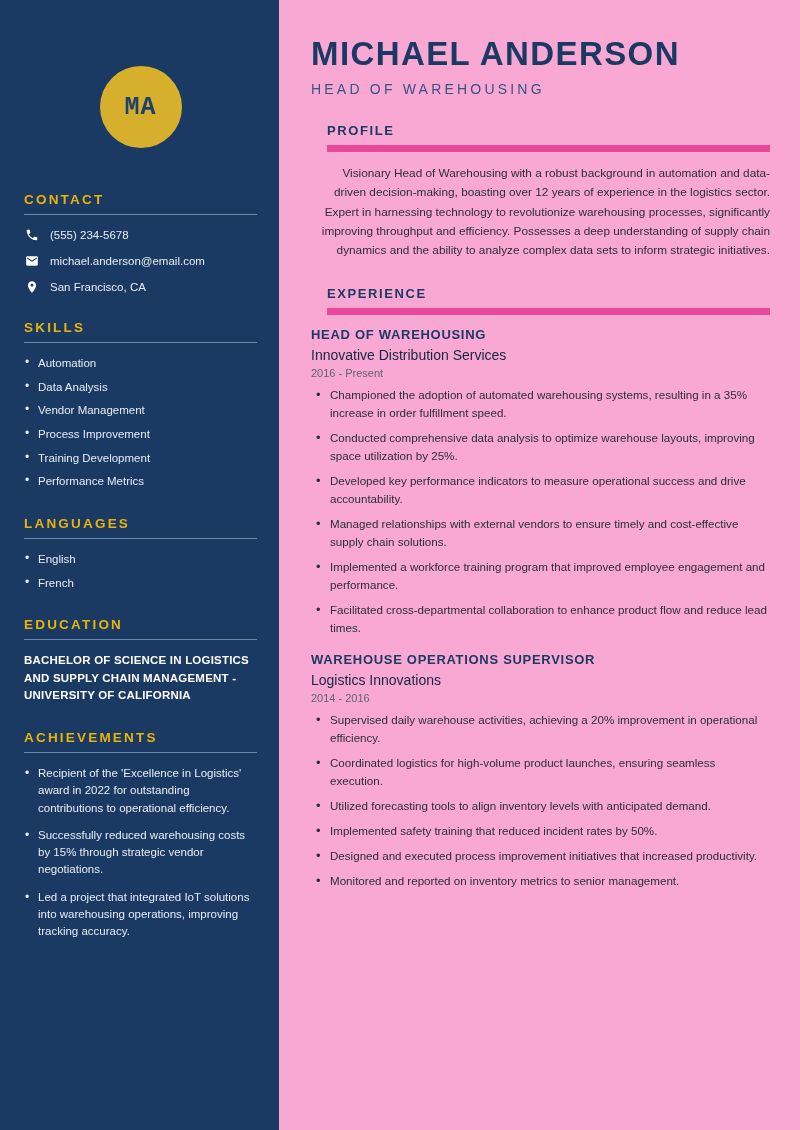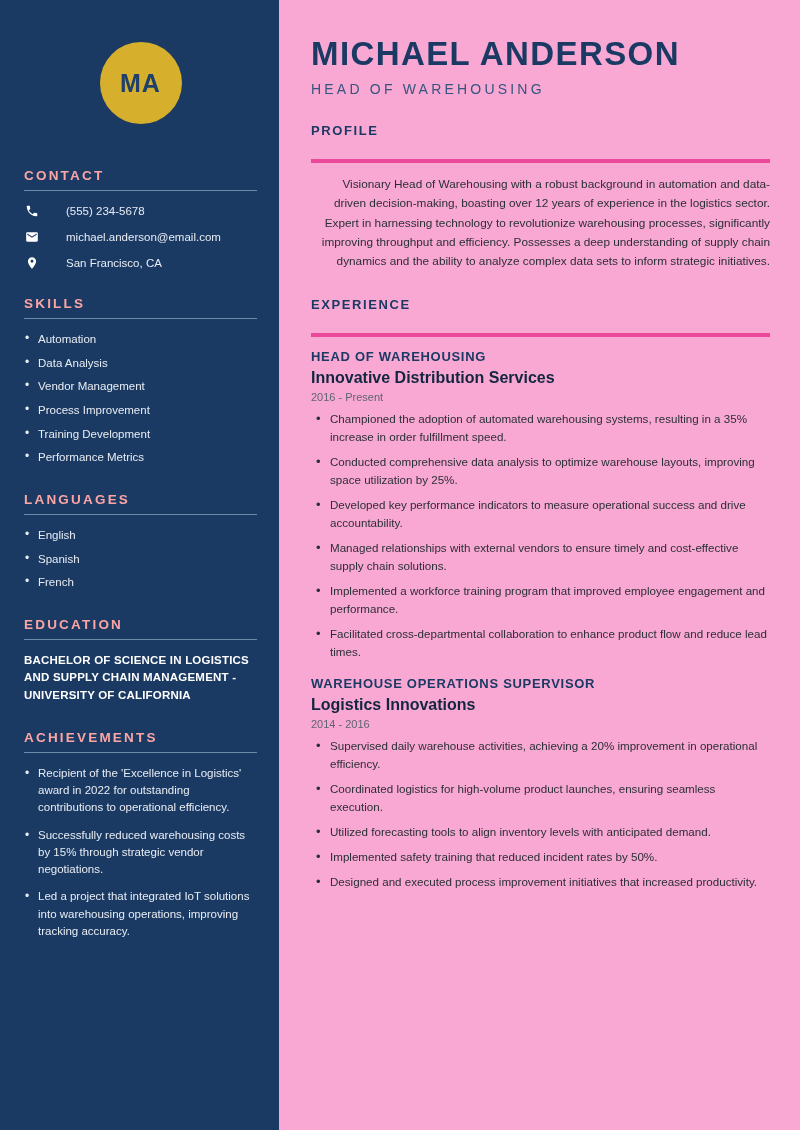--- a/index.html
+++ b/index.html
@@ -32,52 +32,53 @@
     position: absolute;
     top: 0; right: 0; bottom: 0;
     width: 3px;
     background: #d8b02b;
     opacity: 0;
   }
 
   .avatar-wrap {
     display: flex;
     justify-content: center;
-    padding-top: 42px;
+    padding-top: 66px;
     padding-bottom: 44px;
+    font-family: Liberation Mono, monospace;
   }
   .avatar {
     width: 82px;
     height: 82px;
     border-radius: 50%;
     background: #d6b02c;
     color: #20406c;
     display: flex;
     align-items: center;
     justify-content: center;
     font-size: 25px;
     font-weight: bold;
     letter-spacing: 1px;
   }
 
   .side-sec { margin-bottom: 26px; }
   .side-h {
     font-size: 13.5px;
     font-weight: bold;
     letter-spacing: 2.2px;
-    color: #fca5a5;
+    color: #eab308;
     padding-bottom: 7px;
     border-bottom: 1px solid #6f89a8;
     margin-bottom: 12px;
   }
 
   .contact-row {
     display: flex;
     align-items: center;
-    gap: 27px;
+    gap: 11px;
     margin-bottom: 11px;
     font-size: 11.5px;
     color: #e7ecf3;
   }
   .contact-row .ico {
     width: 15px;
     height: 15px;
     flex: 0 0 15px;
     display: flex;
     align-items: center;
@@ -133,42 +134,43 @@
     letter-spacing: 3.2px;
     color: #33557f;
   }
 
   .main-sec { margin-top: 26px; }
   .main-h {
     font-size: 13px;
     font-weight: bold;
     letter-spacing: 1.6px;
     color: #1b3a63;
-    padding-bottom: 21px;
-    border-bottom: 4px solid #ec4899;
+    padding-bottom: 7px;
+    border-bottom: 7px solid #ec4899;
     margin-bottom: 12px;
+    margin-left: 16px;
   }
   .profile-text {
     font-size: 11.8px;
     line-height: 1.62;
     color: #2a2f36;
     text-align: right;
   }
 
   .job { margin-bottom: 16px; }
   .job-title {
     font-size: 13px;
     font-weight: bold;
     letter-spacing: 0.7px;
     color: #1b3a63;
     margin-bottom: 5px;
   }
   .job-company {
-    font-size: 16px;
-    font-weight: bold;
+    font-size: 14px;
+    font-weight: normal;
     color: #12263f;
     margin-bottom: 4px;
   }
   .job-dates {
     font-size: 11px;
     color: #5d6570;
     margin-bottom: 7px;
   }
   ul.job-bullets { list-style: none; margin-left: 2px; }
   ul.job-bullets li {
@@ -239,21 +241,20 @@
         <li>Process Improvement</li>
         <li>Training Development</li>
         <li>Performance Metrics</li>
       </ul>
     </section>
 
     <section class="side-sec">
       <div class="side-h">LANGUAGES</div>
       <ul class="bullets">
         <li>English</li>
-        <li>Spanish</li>
         <li>French</li>
       </ul>
     </section>
 
     <section class="side-sec">
       <div class="side-h">EDUCATION</div>
       <div class="edu-line">BACHELOR OF SCIENCE IN LOGISTICS AND SUPPLY CHAIN MANAGEMENT - UNIVERSITY OF CALIFORNIA</div>
     </section>
 
     <section class="side-sec">
@@ -297,19 +298,20 @@
       <div class="job">
         <div class="job-title">WAREHOUSE OPERATIONS SUPERVISOR</div>
         <div class="job-company">Logistics Innovations</div>
         <div class="job-dates">2014 - 2016</div>
         <ul class="job-bullets">
           <li>Supervised daily warehouse activities, achieving a 20% improvement in operational efficiency.</li>
           <li>Coordinated logistics for high-volume product launches, ensuring seamless execution.</li>
           <li>Utilized forecasting tools to align inventory levels with anticipated demand.</li>
           <li>Implemented safety training that reduced incident rates by 50%.</li>
           <li>Designed and executed process improvement initiatives that increased productivity.</li>
+          <li>Monitored and reported on inventory metrics to senior management.</li>
         </ul>
       </div>
 
     </section>
   </main>
 
 </div>
 
 </body></html>

